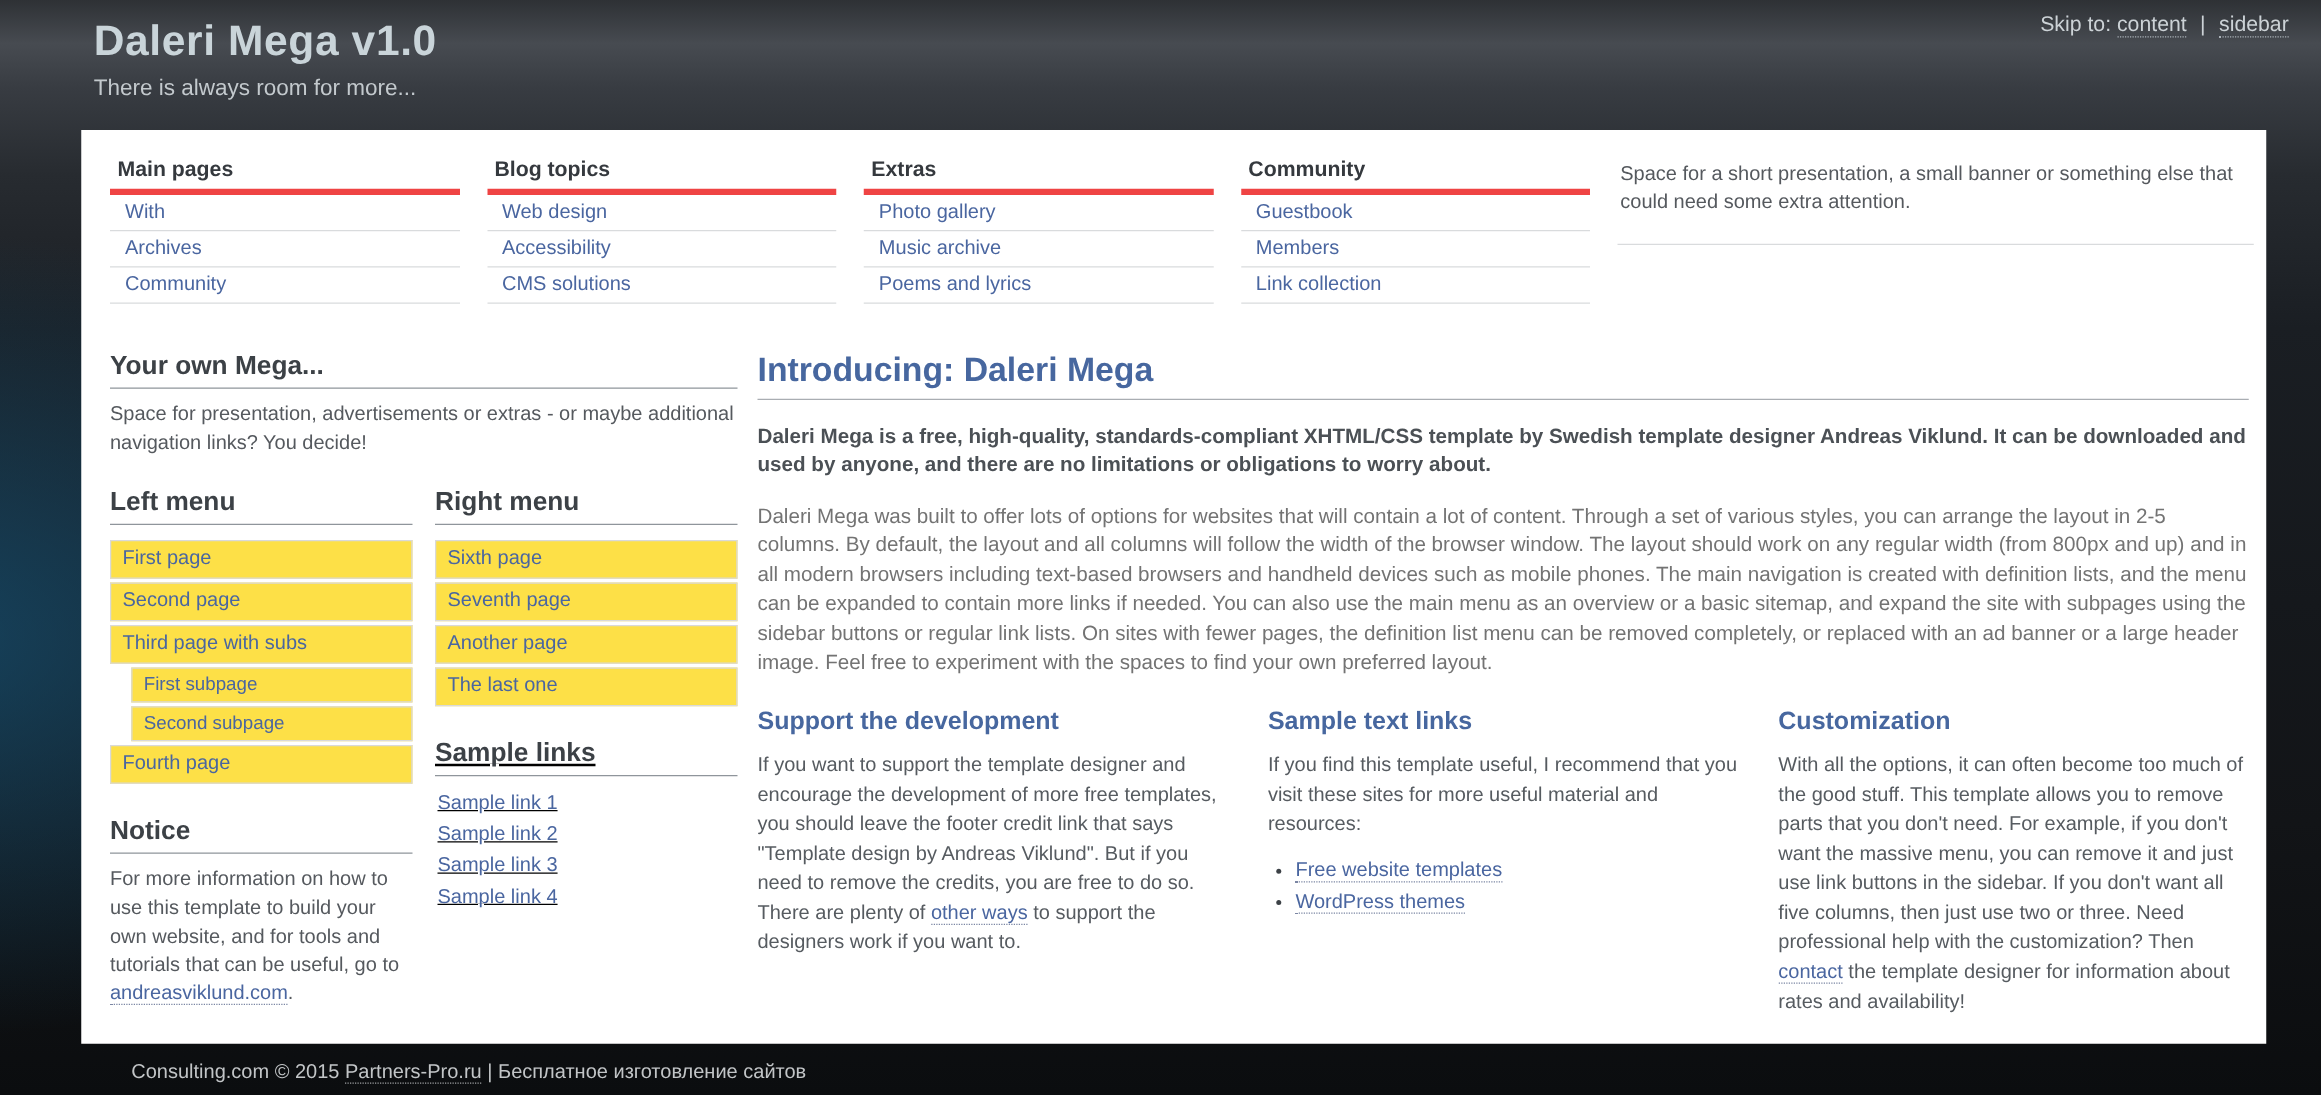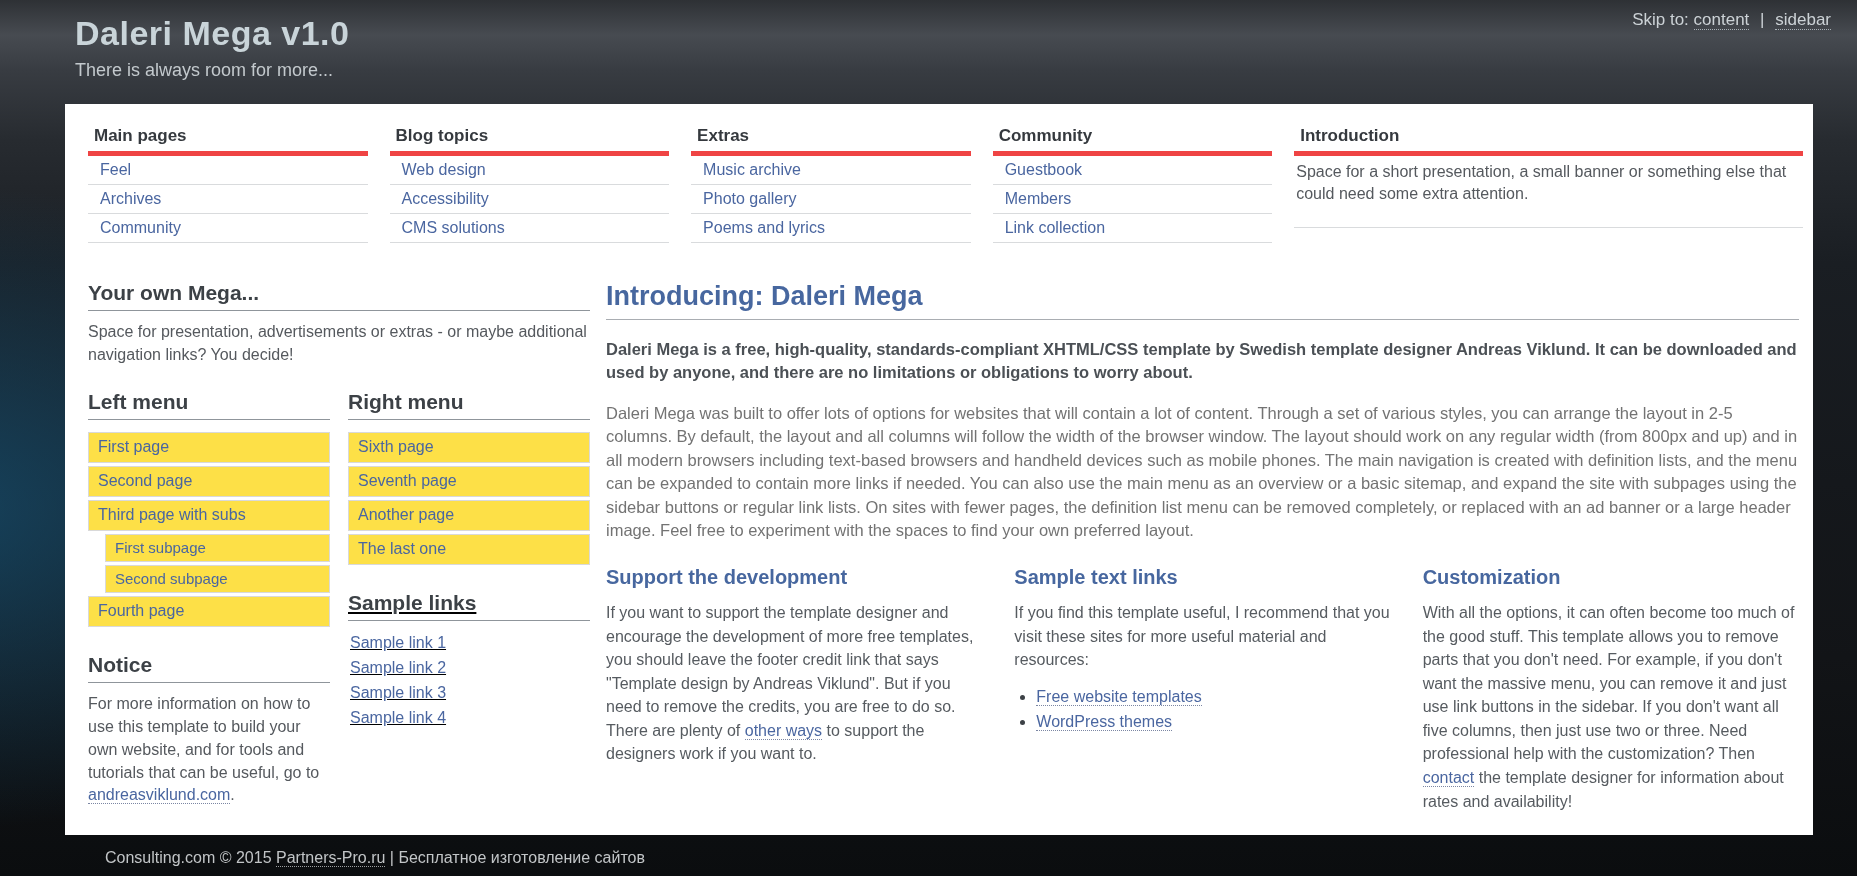--- a/index.html
+++ b/index.html
@@ -117,44 +117,43 @@
     <span class="skip-sep">|</span>
     <a href="#">sidebar</a>
   </div>
 </div>
 
 <div class="page">
 
   <dl class="top-nav">
     <div class="nav-col">
       <dt>Main pages</dt>
-      <dd><a href="#">Feel</a></dd>
+      <dd><a href="#">With</a></dd>
       <dd><a href="#">Archives</a></dd>
       <dd><a href="#">Community</a></dd>
     </div>
     <div class="nav-col">
       <dt>Blog topics</dt>
       <dd><a href="#">Web design</a></dd>
       <dd><a href="#">Accessibility</a></dd>
       <dd><a href="#">CMS solutions</a></dd>
     </div>
     <div class="nav-col">
       <dt>Extras</dt>
+      <dd><a href="#">Photo gallery</a></dd>
       <dd><a href="#">Music archive</a></dd>
-      <dd><a href="#">Photo gallery</a></dd>
       <dd><a href="#">Poems and lyrics</a></dd>
     </div>
     <div class="nav-col">
       <dt>Community</dt>
       <dd><a href="#">Guestbook</a></dd>
       <dd><a href="#">Members</a></dd>
       <dd><a href="#">Link collection</a></dd>
     </div>
     <div class="nav-col">
-      <dt>Introduction</dt>
       <dd class="nav-text">Space for a short presentation, a small banner or something else that could need some extra attention.</dd>
     </div>
   </dl>
 
   <div class="content-row">
 
     <div class="sidebar">
       <h2>Your own Mega...</h2>
       <p>Space for presentation, advertisements or extras - or maybe additional navigation links? You decide!</p>
 

